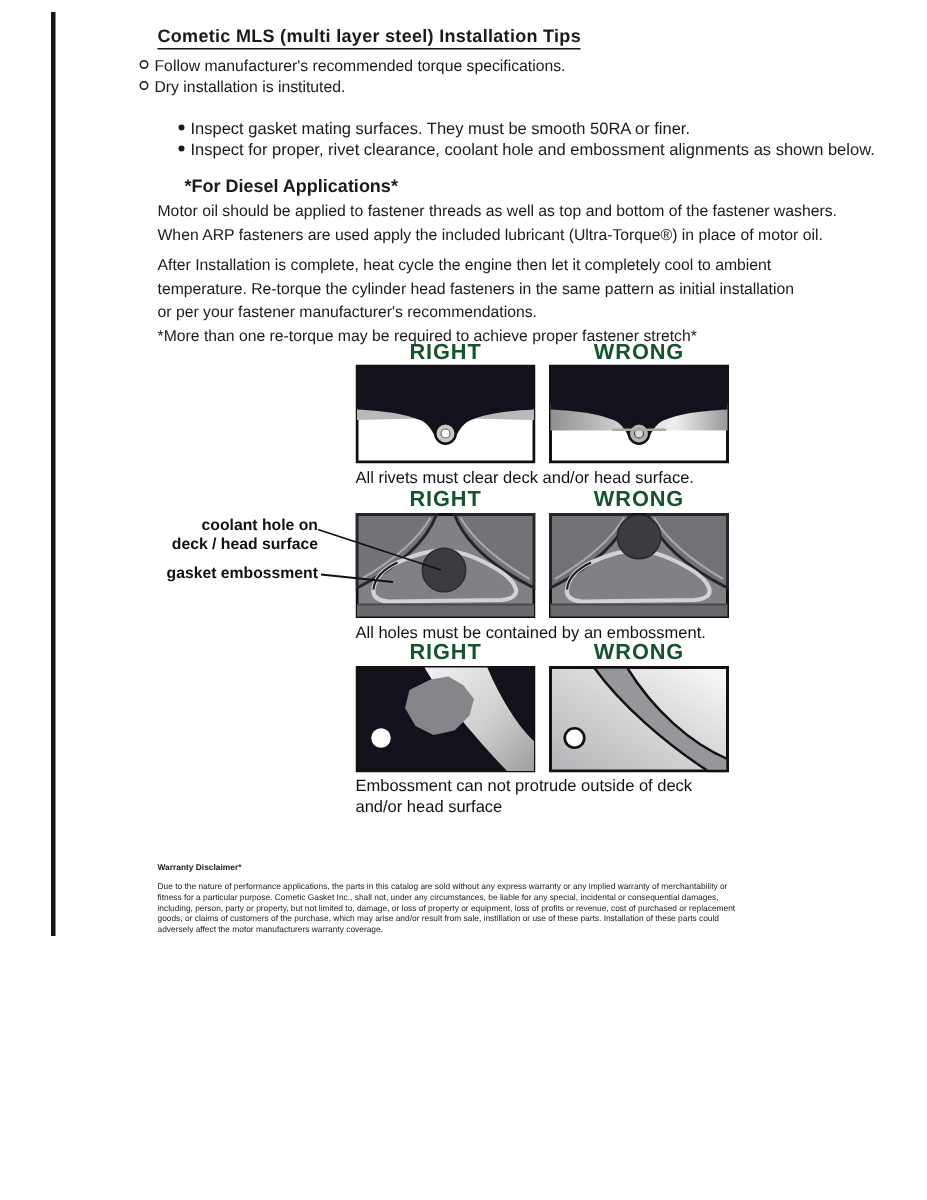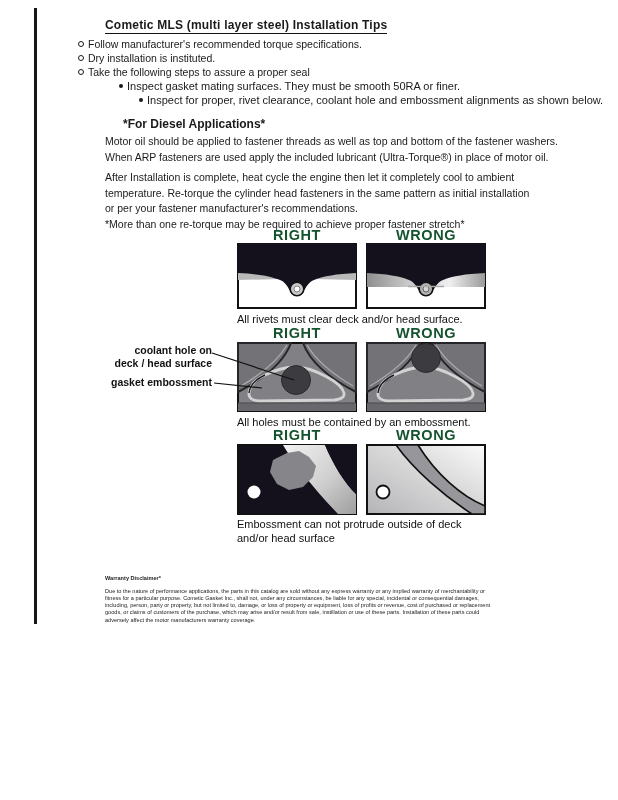--- a/index.html
+++ b/index.html
@@ -5,21 +5,21 @@
   html,body{margin:0;padding:0;background:#ffffff;}
   #page{
     position:relative;width:618px;height:624px;background:#fff;overflow:hidden;
     font-family:"Liberation Sans","DejaVu Sans",sans-serif;color:#1a1a1a;
   }
   .abs{position:absolute;}
   .title{
     font-size:12px;font-weight:bold;letter-spacing:.2px;
     border-bottom:1.6px solid #111;padding-bottom:1px;display:inline-block;
   }
-  .bullet-row{position:absolute;left:78px;font-size:10.5px;line-height:13px;white-space:nowrap;}
+  .bullet-row{position:absolute;left:93px;font-size:10.5px;line-height:13px;white-space:nowrap;}
   .sub-row{position:absolute;left:119px;font-size:11px;line-height:13px;white-space:nowrap;}
   .ocircle{display:inline-block;width:4px;height:4px;border:1px solid #1a1a1a;border-radius:50%;
     vertical-align:middle;margin-right:4px;margin-bottom:2px;}
   .dot{display:inline-block;width:4px;height:4px;background:#1a1a1a;border-radius:50%;
     vertical-align:middle;margin-right:4px;margin-bottom:2px;}
   .h2{font-size:12px;font-weight:bold;}
   .para{font-size:10.5px;line-height:15.6px;white-space:pre-line;width:460px;}
   .rw-label{position:absolute;width:120px;text-align:center;font-size:14.5px;font-weight:600;
     letter-spacing:.6px;color:#14532d;}
   .caption{position:absolute;left:237px;font-size:11px;line-height:14px;color:#111;white-space:pre-line;}
@@ -46,27 +46,24 @@
   <div class="abs" style="left:105px;top:15px;">
     <span class="title">Cometic MLS (multi layer steel) Installation Tips</span>
   </div>
 
   <div class="bullet-row" style="top:38px;">
     <span class="ocircle"></span><span>Follow manufacturer's recommended torque specifications.</span>
   </div>
   <div class="bullet-row" style="top:52px;">
     <span class="ocircle"></span><span>Dry installation is instituted.</span>
   </div>
-  <div class="bullet-row" style="top:66px;">
-    <span class="ocircle"></span><span>Take the following steps to assure a proper seal</span>
-  </div>
   <div class="sub-row" style="top:80px;">
     <span class="dot"></span><span>Inspect gasket mating surfaces.  They must be smooth 50RA or finer.</span>
   </div>
-  <div class="sub-row" style="top:94px;margin-left:20px;">
+  <div class="sub-row" style="top:94px;">
     <span class="dot"></span><span>Inspect for proper, rivet clearance, coolant hole and embossment alignments as shown below.</span>
   </div>
 
   <div class="abs h2" style="left:105px;top:117px;margin-left:18px;">*For Diesel Applications*</div>
   <div class="abs para" style="left:105px;top:134px;">Motor oil should be applied to fastener threads as well as top and bottom of the fastener washers.
 When ARP fasteners are used apply the included lubricant (Ultra-Torque®) in place of motor oil.</div>
   <div class="abs para" style="left:105px;top:170px;">After Installation is complete, heat cycle the engine then let it completely cool to ambient
 temperature. Re-torque the cylinder head fasteners in the same pattern as initial installation
 or per your fastener manufacturer's recommendations.</div>
   <div class="abs para" style="left:105px;top:217px;">*More than one re-torque may be required to achieve proper fastener stretch*</div>

